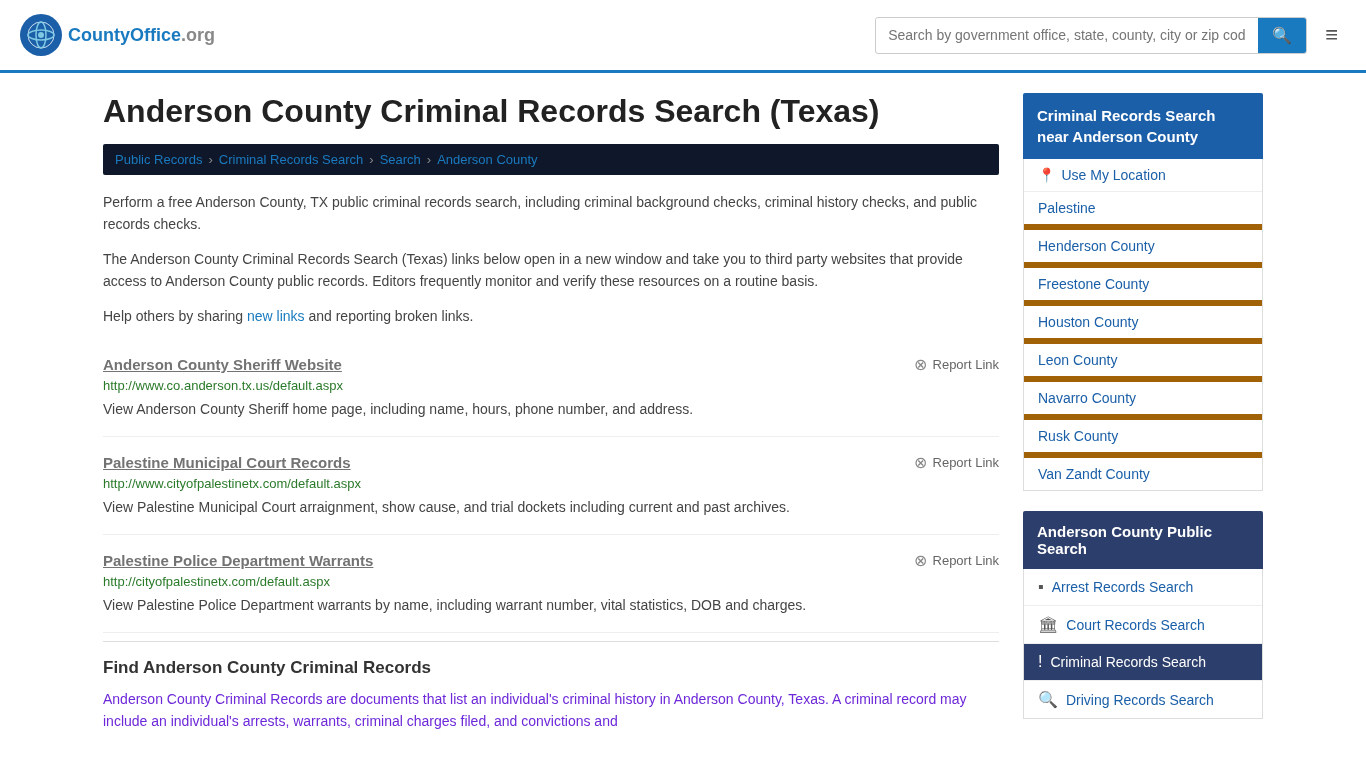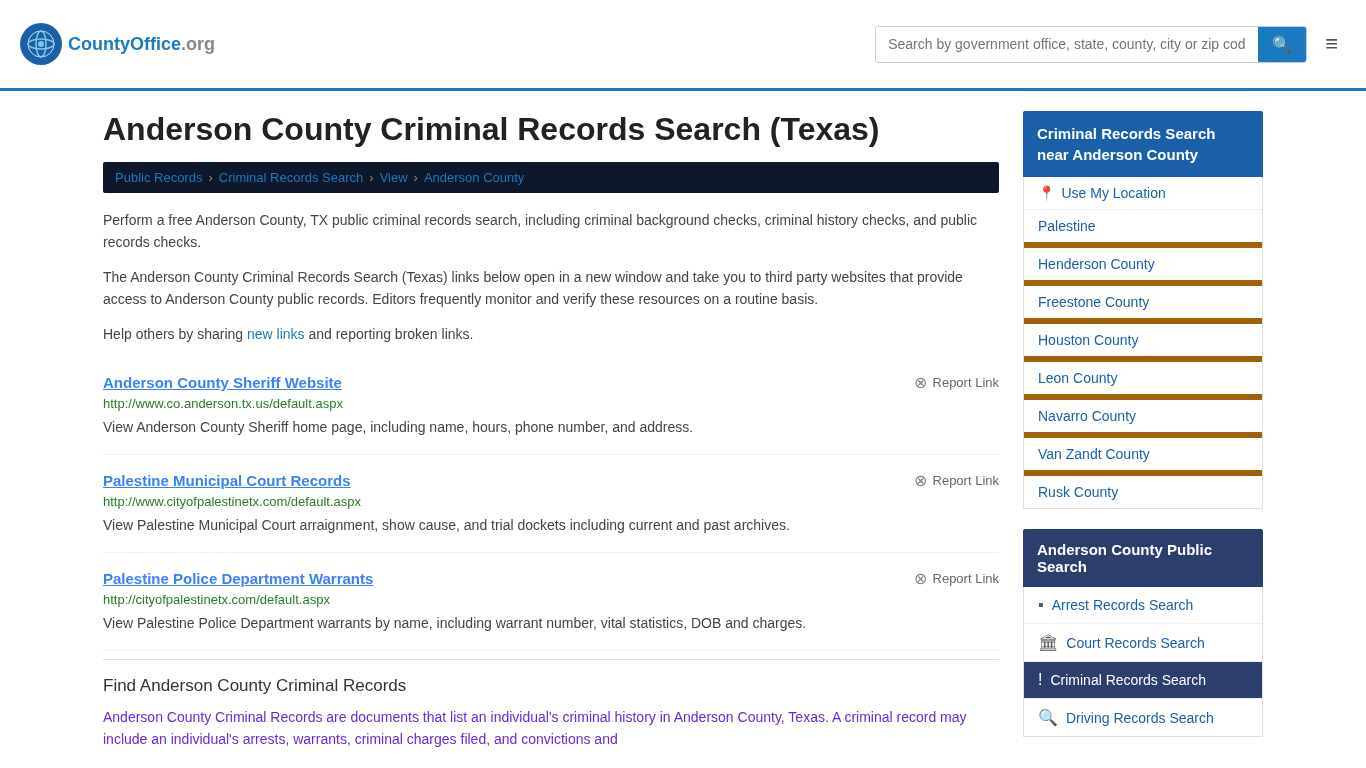--- a/index.html
+++ b/index.html
@@ -2,21 +2,21 @@
 <html><head>
   <meta charset="utf-8">
   <style>
     * { box-sizing: border-box; margin: 0; padding: 0; }
     body { font-family: Arial, sans-serif; font-size: 14px; color: #333; background: #fff; }
 
     
     .header {
       background: #fff;
       border-bottom: 3px solid #1a7abf;
-      padding: 23px 20px;
+      padding: 14px 20px;
       display: flex;
       align-items: center;
       justify-content: space-between;
     }
     .logo-area {
       display: flex;
       align-items: center;
       gap: 6px;
     }
     .logo-circle {
@@ -127,21 +127,21 @@
     .record-item:last-of-type { border-bottom: none; }
     .record-header {
       display: flex;
       align-items: center;
       justify-content: space-between;
       margin-bottom: 4px;
     }
     .record-title {
       font-size: 15px;
       font-weight: bold;
-      color: #3b82f6;
+      color: #737373;
       text-decoration: underline;
       cursor: pointer;
     }
     .report-link {
       display: flex;
       align-items: center;
       gap: 5px;
       font-size: 13px;
       color: #666;
       cursor: pointer;
@@ -157,21 +157,21 @@
     }
     .record-desc {
       font-size: 14px;
       color: #444;
       line-height: 1.5;
     }
 
     
     .section-heading {
       font-size: 17px;
-      font-weight: normal;
+      font-weight: bold;
       color: #333;
       border-top: 1px solid #ddd;
       padding-top: 16px;
       margin-top: 8px;
       margin-bottom: 10px;
     }
     .section-desc {
       font-size: 14px;
       color: #6d28d9;
       line-height: 1.6;
@@ -277,21 +277,21 @@
 <div class="main-container">
 
   <div class="content">
     <h1 class="page-title">Anderson County Criminal Records Search (Texas)</h1>
 
     <div class="breadcrumb">
       <a href="#">Public Records</a>
       <span>›</span>
       <a href="#">Criminal Records Search</a>
       <span>›</span>
-      <a href="#">View</a>
+      <a href="#">Search</a>
       <span>›</span>
       <a href="#">Anderson County</a>
     </div>
 
     <p class="description">Perform a free Anderson County, TX public criminal records search, including criminal background checks, criminal history checks, and public records checks.</p>
     <p class="description">The Anderson County Criminal Records Search (Texas) links below open in a new window and take you to third party websites that provide access to Anderson County public records. Editors frequently monitor and verify these resources on a routine basis.</p>
     <p class="description">
       <span>Help others by sharing </span><a href="#">new links</a><span> and reporting broken links.</span>
     </p>
 
@@ -343,22 +343,22 @@
         <div class="use-location">
           <span class="pin-icon">📍</span>
           <span>Use My Location</span>
         </div>
         <a href="#">Palestine</a>
         <a href="#">Henderson County</a>
         <a href="#">Freestone County</a>
         <a href="#">Houston County</a>
         <a href="#">Leon County</a>
         <a href="#">Navarro County</a>
+        <a href="#">Rusk County</a>
         <a href="#">Van Zandt County</a>
-        <a href="#">Rusk County</a>
       </div>
     </div>
 
     <div class="sidebar-box">
       <div class="records-box-header">Anderson County Public Search</div>
       <div class="sidebar-list2">
         <a href="#">
           <span class="item-icon">▪</span>
           <span>Arrest Records Search</span>
         </a>

